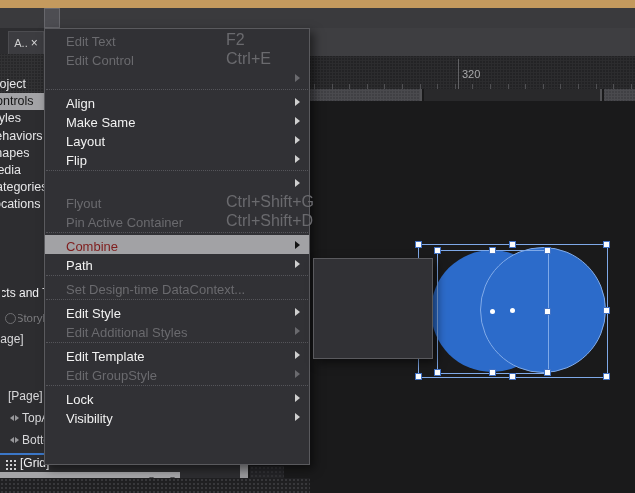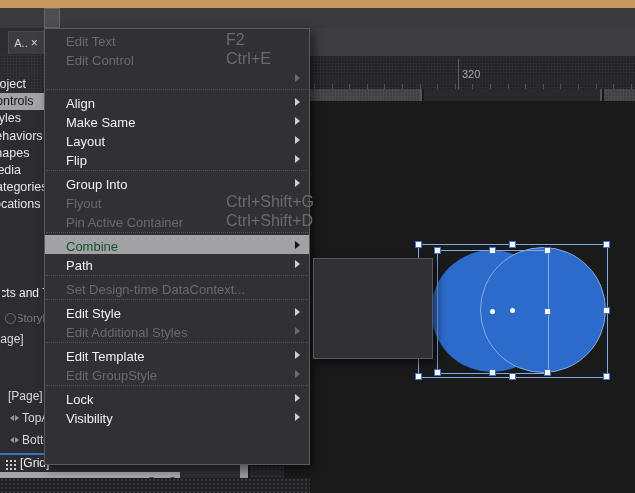--- a/index.html
+++ b/index.html
@@ -105,21 +105,21 @@
       box-sizing:border-box;z-index:8;box-shadow:4px 4px 9px rgba(0,0,0,.5);padding-top:1px;}
   .mi{position:relative;height:19px;display:flex;align-items:flex-end;padding:0 10px 0 21px;font-size:13px;color:#f2f2f2;}
   .mi .lbl{flex:0 0 160px;white-space:nowrap;}
   .mi .sc{white-space:nowrap;font-size:16px;color:#e8e8e8;}
   .mi .arr{display:none;position:absolute;right:9px;top:50%;margin-top:-4px;width:0;height:0;
       border:4px solid transparent;border-left:5px solid #cfcfcf;border-right:none;}
   .mi.submenu .arr{display:block;}
   .mi.disabled .lbl,.mi.disabled .sc{color:#6a6a6e;}
   .mi.disabled .arr{border-left-color:#6a6a6e;}
   .mi.highlighted{background:#a2a2a5;}
-  .mi.highlighted .lbl{color:#14532d;}
+  .mi.highlighted .lbl{color:#7f1d1d;}
   .mi.highlighted .arr{border-left-color:#141414;}
   .mi.sep{height:5px;padding:0;}
   .mi.sep::after{content:'';position:absolute;left:1px;right:1px;top:2px;border-top:1px dotted #55555a;}
 
   
   #combinemenu{left:313px;top:258px;width:120px;height:101px;background:#313135;border:1px solid #5a5a5e;
       box-sizing:border-box;z-index:9;box-shadow:4px 4px 9px rgba(0,0,0,.5);padding-top:3px;}
   .smi{height:19px;line-height:19px;padding-left:17px;font-size:13px;color:#f2f2f2;white-space:nowrap;}
 </style>
 </head>
@@ -299,21 +299,20 @@
       <span class="lbl">Flip</span>
       <span class="sc"></span>
       <span class="arr"></span>
     </div>
     <div class="mi sep">
       
       
       
     </div>
     <div class="mi submenu">
-      <span class="lbl">Group Into</span>
       <span class="sc"></span>
       <span class="arr"></span>
     </div>
     <div class="mi disabled">
       <span class="lbl">Flyout</span>
       <span class="sc">Ctrl+Shift+G</span>
 
     </div>
     <div class="mi disabled">
       <span class="lbl">Pin Active Container</span>

